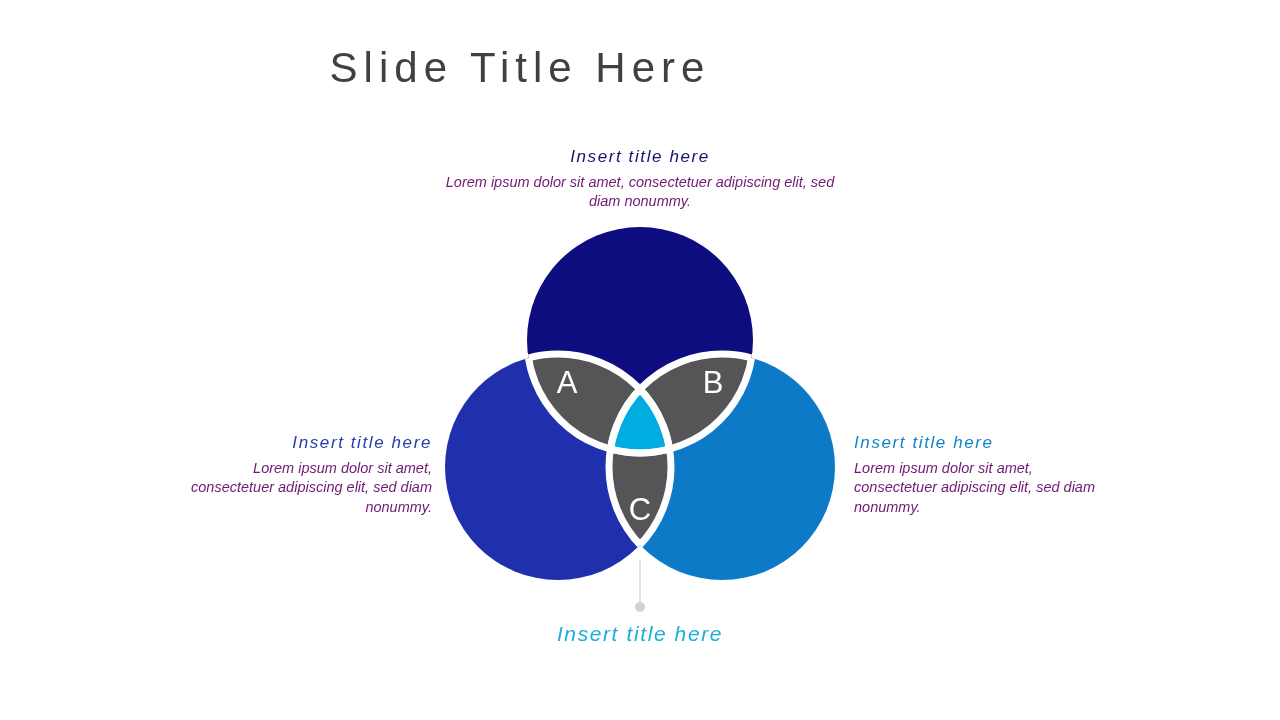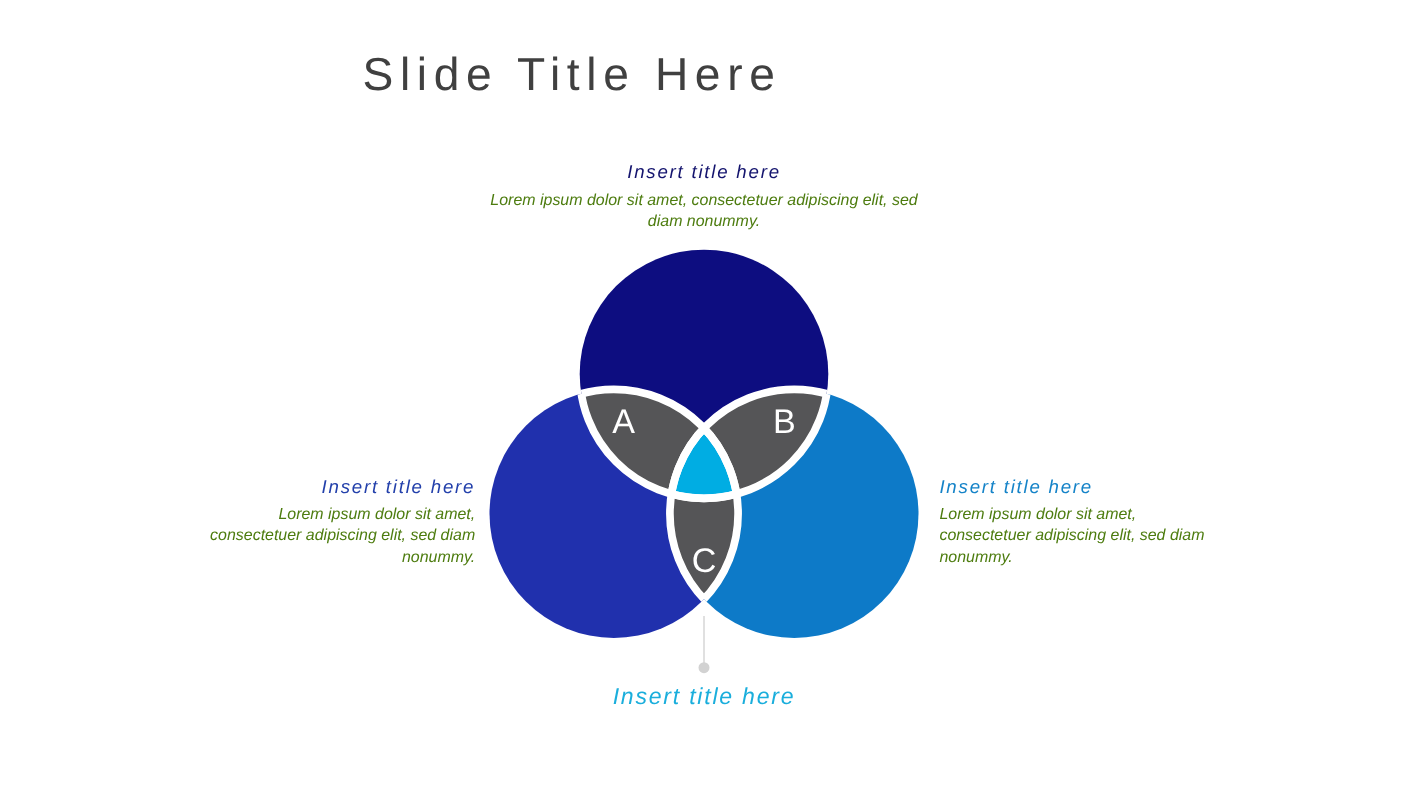--- a/index.html
+++ b/index.html
@@ -42,21 +42,21 @@
   }
   .callout .ct {
     font-size: 17px;
     letter-spacing: 1.6px;
     margin: 0 0 6px 0;
     font-weight: 400;
     line-height: 1.25;
   }
   .callout .cb {
     font-size: 14.5px;
-    color: #4d7c0f;
+    color: #701a75;
     line-height: 1.32;
     margin: 0;
     font-weight: 400;
   }
 
   .callout-top {
     top: 146px;
     left: 440px;
     width: 400px;
     text-align: center;

